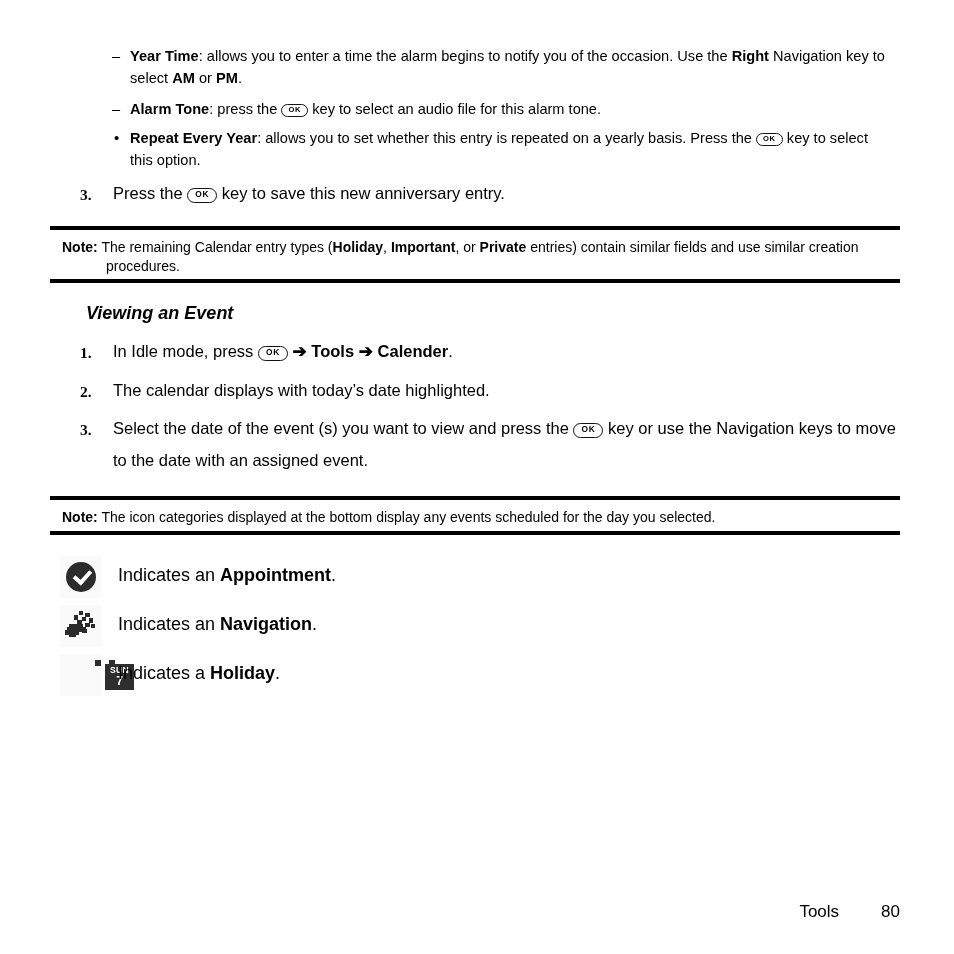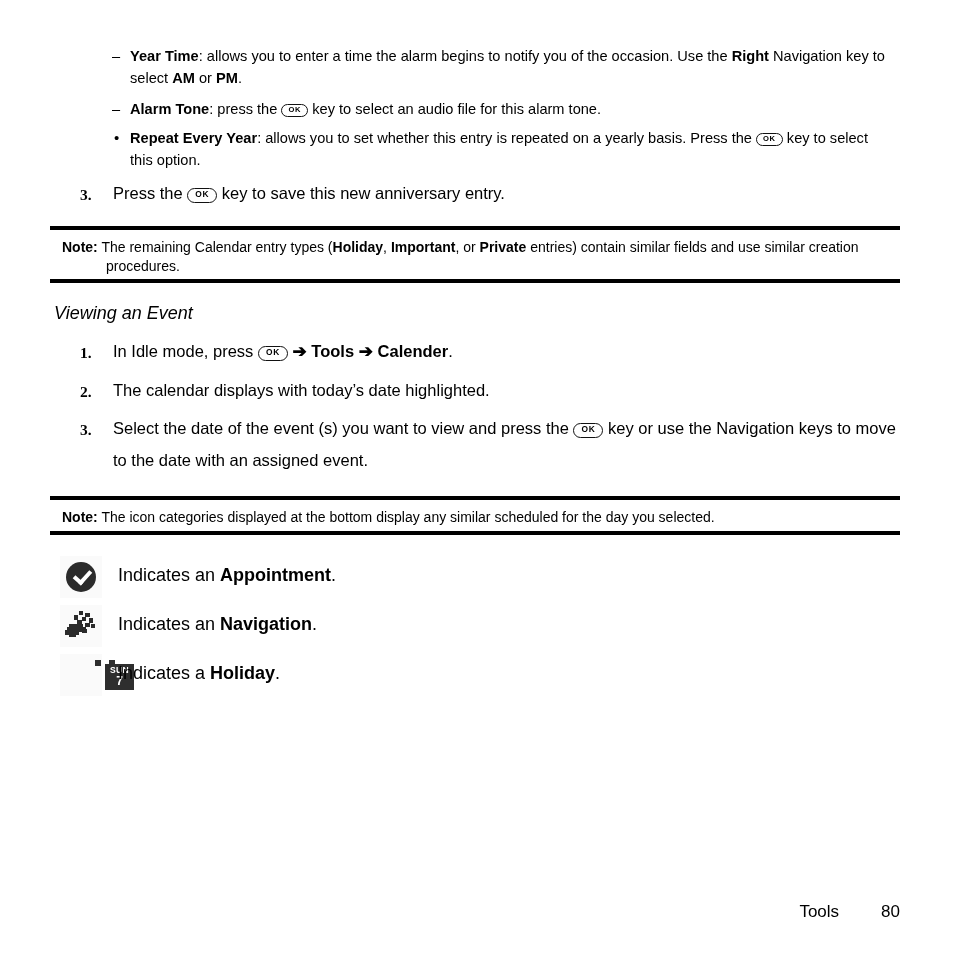--- a/index.html
+++ b/index.html
@@ -112,23 +112,23 @@
     padding-left: 8px;
     text-indent: -0px;
   }
   .note .note-cont {
     display: block;
     padding-left: 44px;
   }
 
   
   .section-heading {
-    margin-left: 54px;
+    margin-left: 86px;
     font-size: 18px;
-    font-weight: normal;
+    font-weight: bold;
     font-style: italic;
     font-family: "Liberation Sans", sans-serif;
   }
 
   
   .legend-row {
     position: relative;
     height: 49px;
     margin-left: 54px;
   }
@@ -314,21 +314,21 @@
     <span>The calendar displays with today’s date highlighted.</span>
   </div>
 
   <div class="num-item" style="position:absolute; left:0; top:413px; width:787px;">
     <span class="marker">3.</span>
     <span>Select the date of the event (s) you want to view and press the </span><span class="okkey">OK</span><span> key or use the Navigation keys to move to the date with an assigned event.</span>
   </div>
 
   <div class="note" style="position:absolute; left:0; top:496px; right:0;">
     <div class="note-body">
-      <span class="b">Note:</span><span> The icon categories displayed at the bottom display any similar scheduled for the day you selected.</span>
+      <span class="b">Note:</span><span> The icon categories displayed at the bottom display any events scheduled for the day you selected.</span>
     </div>
   </div>
 
   <div style="position:absolute; left:0; top:556px; width:954px;">
 
     <div class="legend-row">
       <span class="legend-icon">
         <span class="ic-appointment"></span>
       </span>
       <span class="legend-text"><span>Indicates an </span><span class="b">Appointment</span><span>.</span></span>

